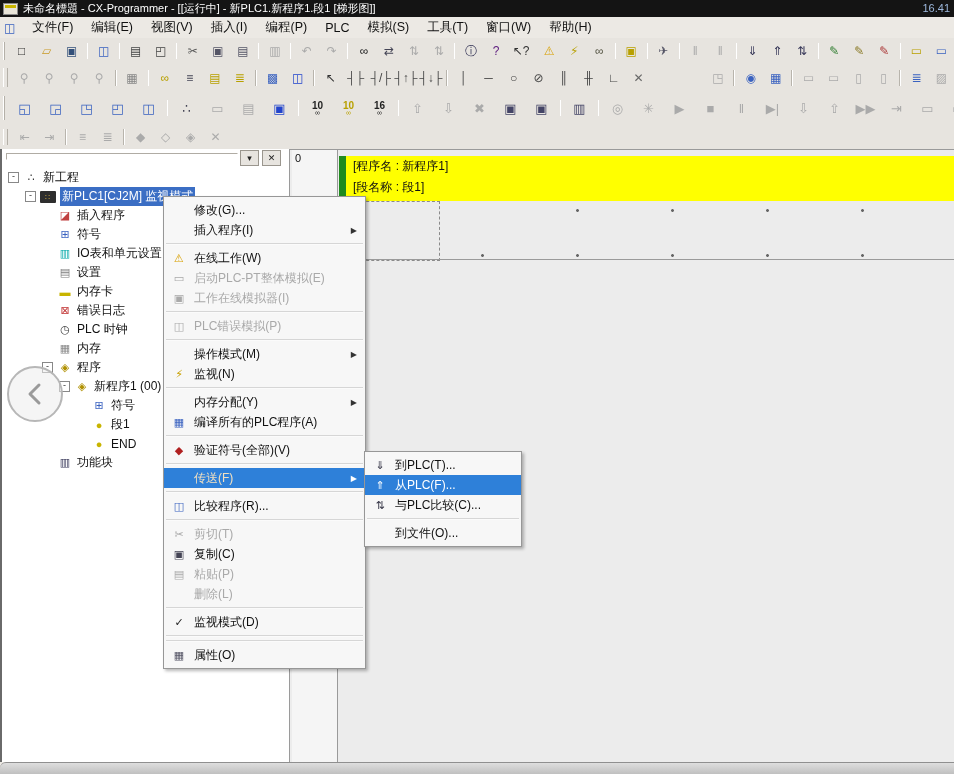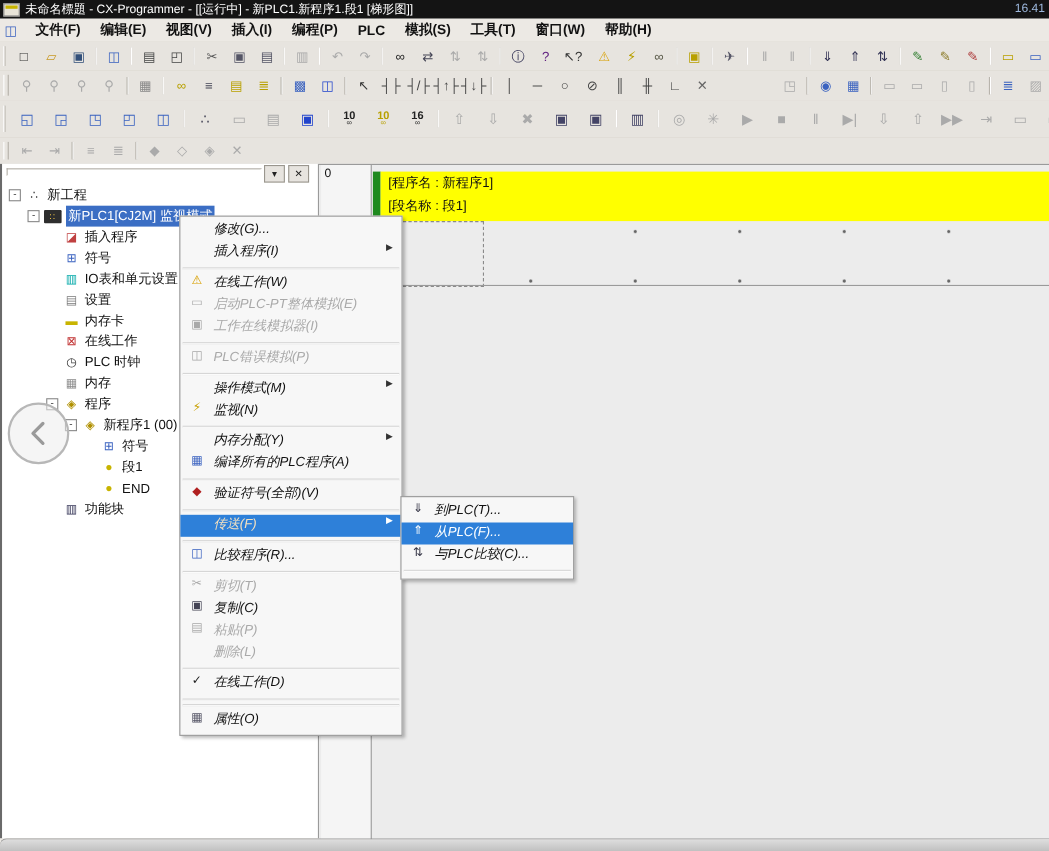--- a/index.html
+++ b/index.html
@@ -28,21 +28,21 @@
   .ric-ctrl::before{content:"";position:absolute;left:3px;top:2px;width:14px;border-top:3px solid #e8a428;}
   .ric-ctrl::after{content:"";position:absolute;left:9px;top:2px;height:14px;border-left:3px solid #e8a428;}
   .ric-ctrl i{position:absolute;left:5px;top:8px;width:10px;border-top:3px solid #e8a428;}
   .endbtn{margin:0 14px 0 8px;padding:3px 16px;background:#51565f;border:1px solid #8a8f98;border-radius:10px;
     color:#fff;font-size:12px;cursor:pointer;}
 
   
   .menubar{position:absolute;left:0;top:17px;width:954px;height:21px;background:#ece9e4;border-bottom:1px solid #cfcabf;
     display:flex;align-items:center;font-size:12.5px;color:#111;}
   .menubar .childicon{color:#3a62c0;font-size:12px;margin:0 8px 0 4px;}
-  .menu-item{padding:2px 9px;cursor:default;font-weight:bold;}
+  .menu-item{padding:2px 9px;cursor:default;}
 
   
   .toolbar{position:absolute;left:0;width:954px;background:#e7e4df;border-bottom:1px solid #cfcabf;
     display:flex;align-items:center;}
   .tb1{top:38px;height:26px;}
   .tb2{top:64px;height:27px;}
   .tb3{top:91px;height:34px;}
   .tb4{top:125px;height:24px;}
   .handle{width:3px;height:70%;border-left:1px solid #fff;border-right:1px solid #b4b0a8;margin:0 4px 0 3px;}
   .tbtn{min-width:21px;height:20px;display:flex;flex-direction:column;align-items:center;justify-content:center;
@@ -85,21 +85,21 @@
     font-size:12px;line-height:21px;padding-left:7px;box-sizing:border-box;}
   .cursorbox{position:absolute;left:56px;top:51px;width:92px;height:58px;border:1px dashed #8a8a8a;}
   .dots{position:absolute;height:3px;background-image:radial-gradient(circle,#666 1.2px,transparent 1.6px);
     background-size:95px 3px;background-repeat:repeat-x;}
 
   
   .ctx{position:absolute;background:#f7f7f7;border:1px solid #979797;box-shadow:2px 2px 3px rgba(0,0,0,.28);
     padding:3px 0;z-index:50;}
   .ctx-main{left:163px;top:196px;width:201px;}
   .ctx-sub{left:364px;top:451px;width:156px;z-index:55;}
-  .mi{height:20px;display:flex;align-items:flex-start;font-size:12px;color:#111;padding:0 4px;cursor:default;font-style:italic;}
+  .mi{height:20px;display:flex;align-items:center;font-size:12px;color:#111;padding:0 4px;cursor:default;}
   .mi-gut{width:22px;text-align:center;font-size:11px;flex:none;}
   .mi-label{margin-left:4px;white-space:nowrap;}
   .mi-arrow{margin-left:auto;font-size:8px;color:#333;padding-right:4px;}
   .mi-arrow:empty{display:none;}
   .mi.disabled{color:#a9a9a9;}
   .mi.highlighted{background:#2e80d9;}
   .mi.highlighted .mi-arrow{color:#fff;}
   .sep{height:1px;background:#d6d6d6;border-bottom:1px solid #fbfbfb;margin:3px 2px;}
 
   
@@ -548,21 +548,21 @@
 
           <div class="trow" style="padding-left: 40px;">
             <span class="expand"></span>
             <span class="ticon" style="color: rgb(200, 180, 0);">▬</span>
             <span class="tlabel">内存卡</span>
           </div>
 
           <div class="trow" style="padding-left: 40px;">
             <span class="expand"></span>
             <span class="ticon" style="color: rgb(192, 48, 48);">⊠</span>
-            <span class="tlabel">在线工作</span>
+            <span class="tlabel">错误日志</span>
           </div>
 
           <div class="trow" style="padding-left: 40px;">
             <span class="expand"></span>
             <span class="ticon" style="color: rgb(68, 68, 68);">◷</span>
             <span class="tlabel">PLC 时钟</span>
           </div>
 
           <div class="trow" style="padding-left: 40px;">
             <span class="expand"></span>
@@ -724,21 +724,21 @@
       </div>
 
       <div class="mi disabled">
         <span class="mi-gut"></span>
         <span class="mi-label">删除(L)</span>
 
       </div>
     <div class="sep"></div>
       <div class="mi">
         <span class="mi-gut" style="color: rgb(34, 34, 34);">✓</span>
-        <span class="mi-label">在线工作(D)</span>
+        <span class="mi-label">监视模式(D)</span>
 
       </div>
 
     <div class="sep"></div>
     <div class="sep"></div>
       <div class="mi">
         <span class="mi-gut" style="color: rgb(85, 85, 102);">▦</span>
         <span class="mi-label">属性(O)</span>
 
       </div>
@@ -757,20 +757,25 @@
         <span class="mi-label" style="color: rgb(255, 255, 255);">从PLC(F)...</span>
 
       </div>
 
       <div class="mi">
         <span class="mi-gut" style="color: rgb(51, 51, 68);">⇅</span>
         <span class="mi-label">与PLC比较(C)...</span>
 
       </div>
     <div class="sep"></div>
+      <div class="mi">
+        <span class="mi-gut"></span>
+        <span class="mi-label">到文件(O)...</span>
+
+      </div>
 
     </div>
 
   <div class="backhandle">
     <svg width="30" height="30" viewBox="0 0 30 30">
       <polyline points="19,6 10,15 19,24" fill="none" stroke="#9a9a9a" stroke-width="3" stroke-linecap="round" stroke-linejoin="round"></polyline>
     </svg>
   </div>
 
   <div class="bottomstrip"></div>

